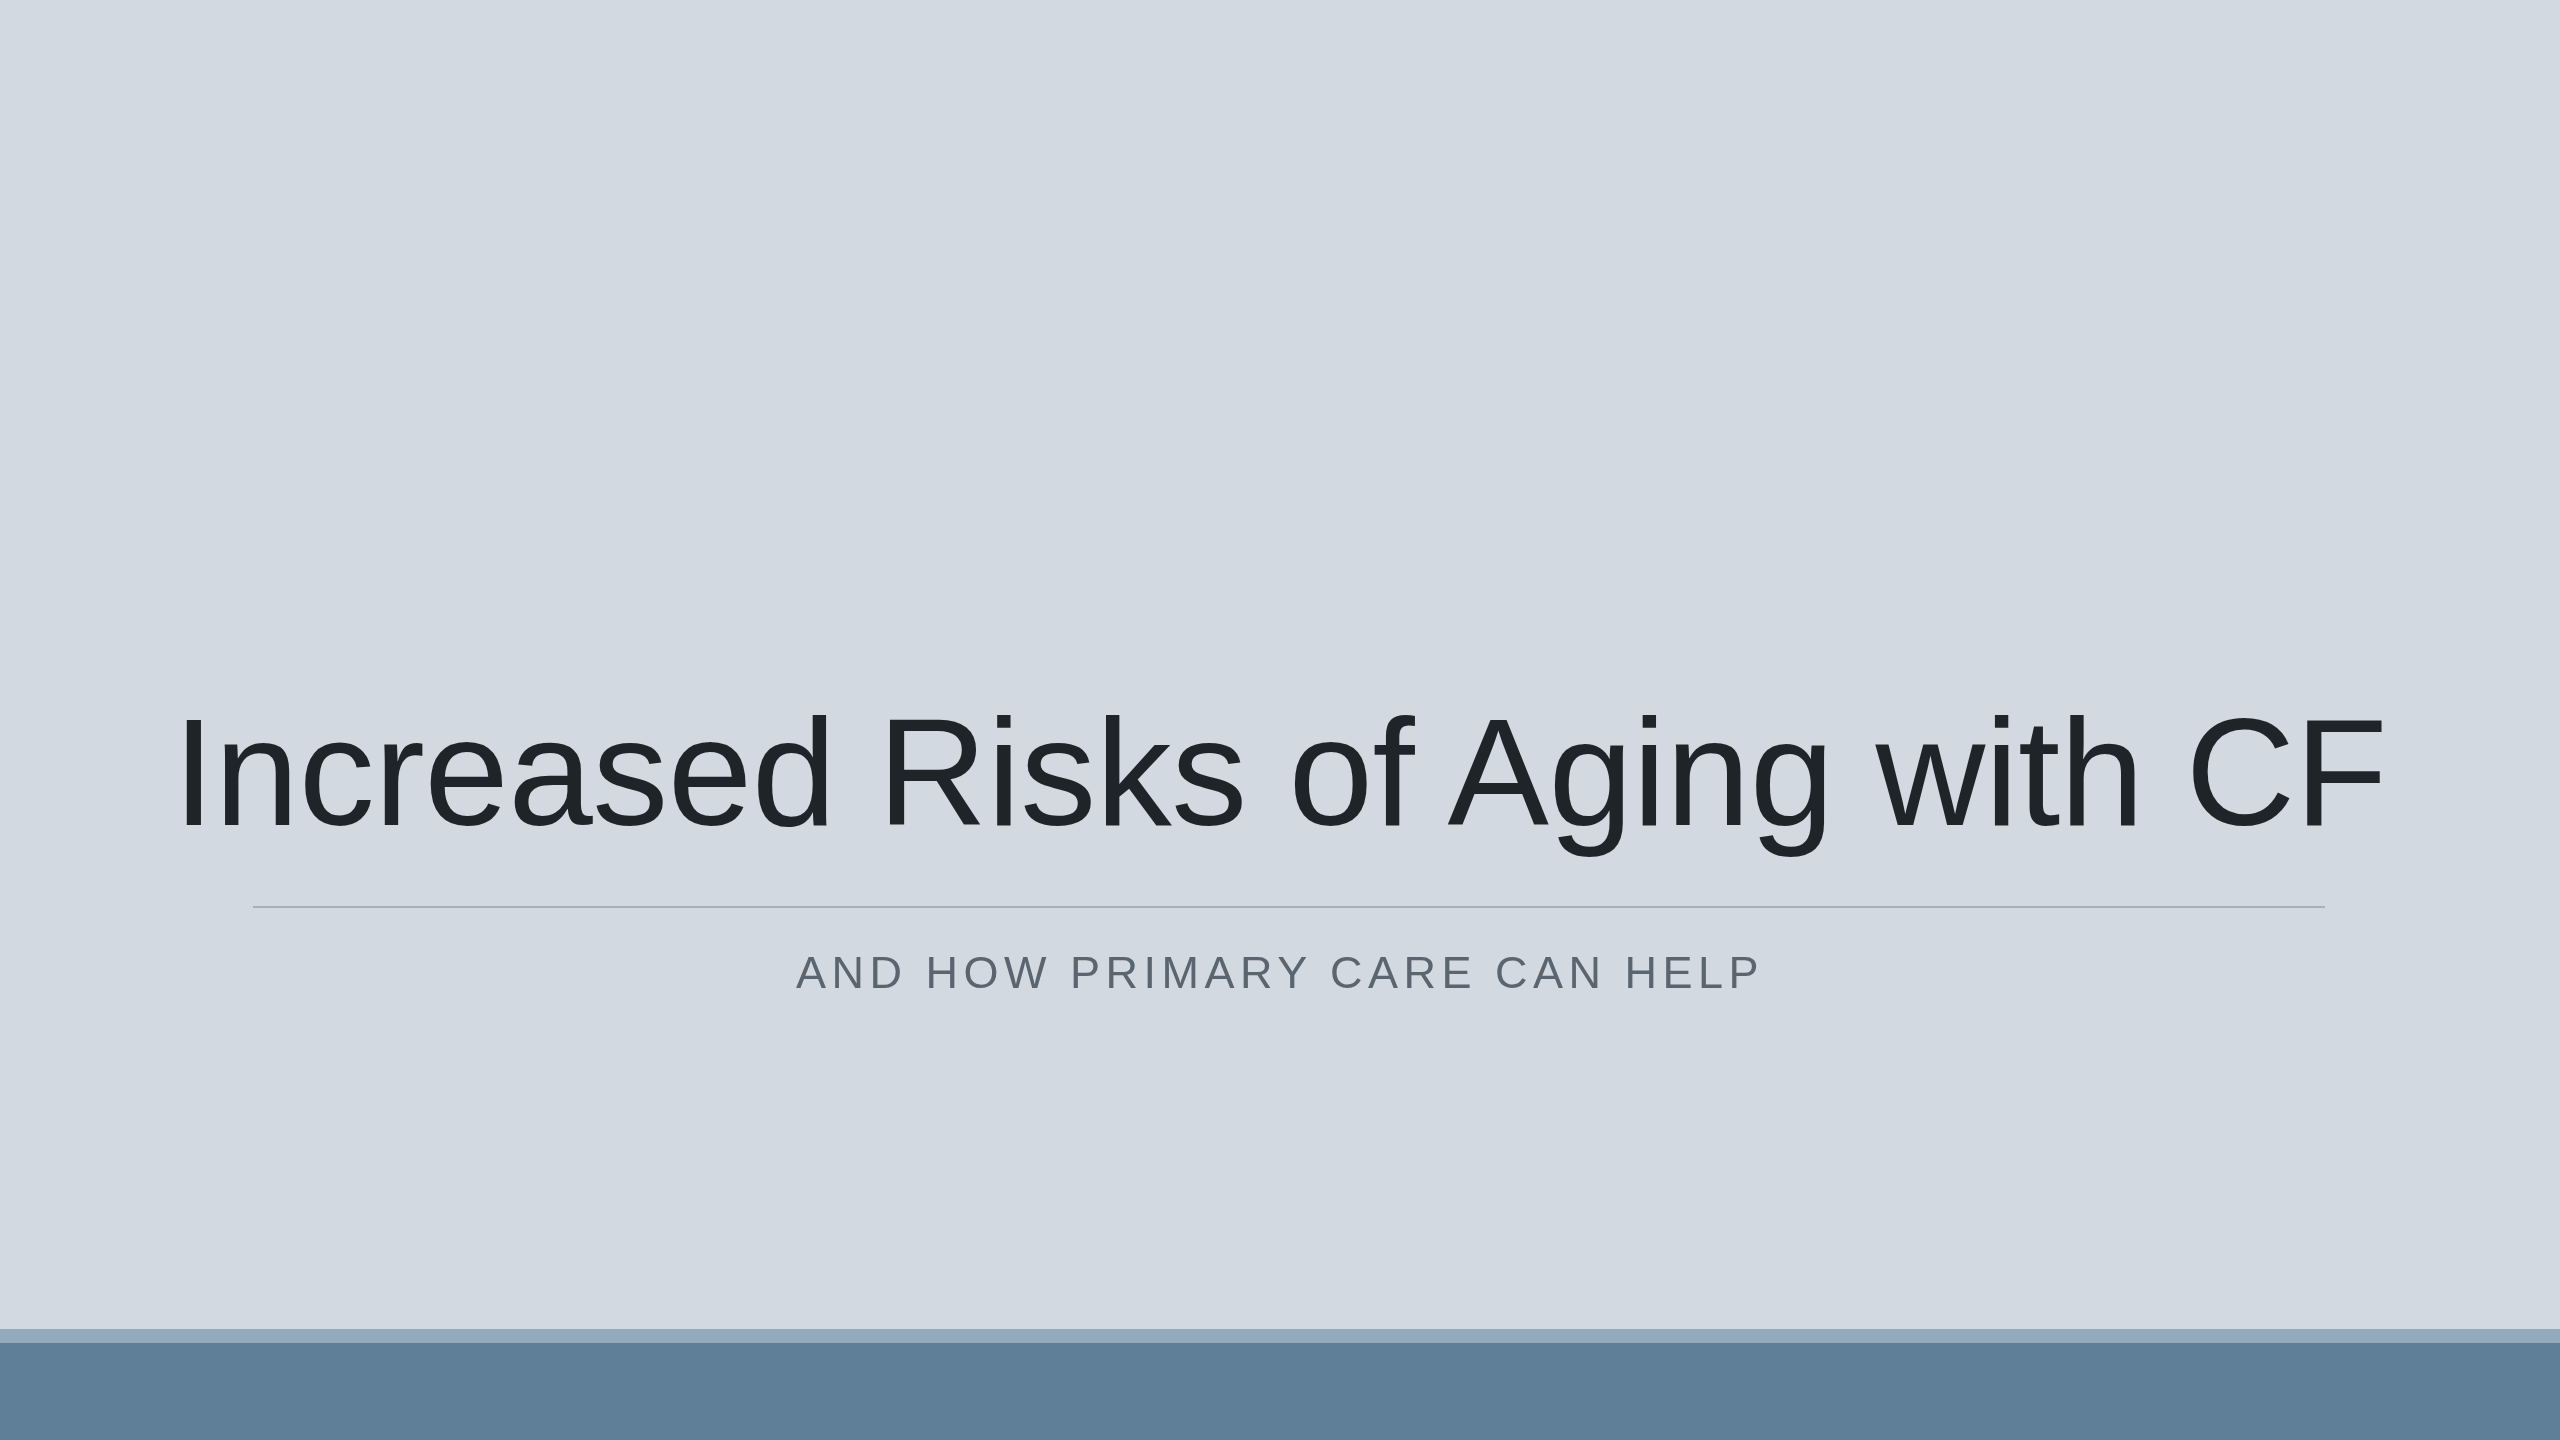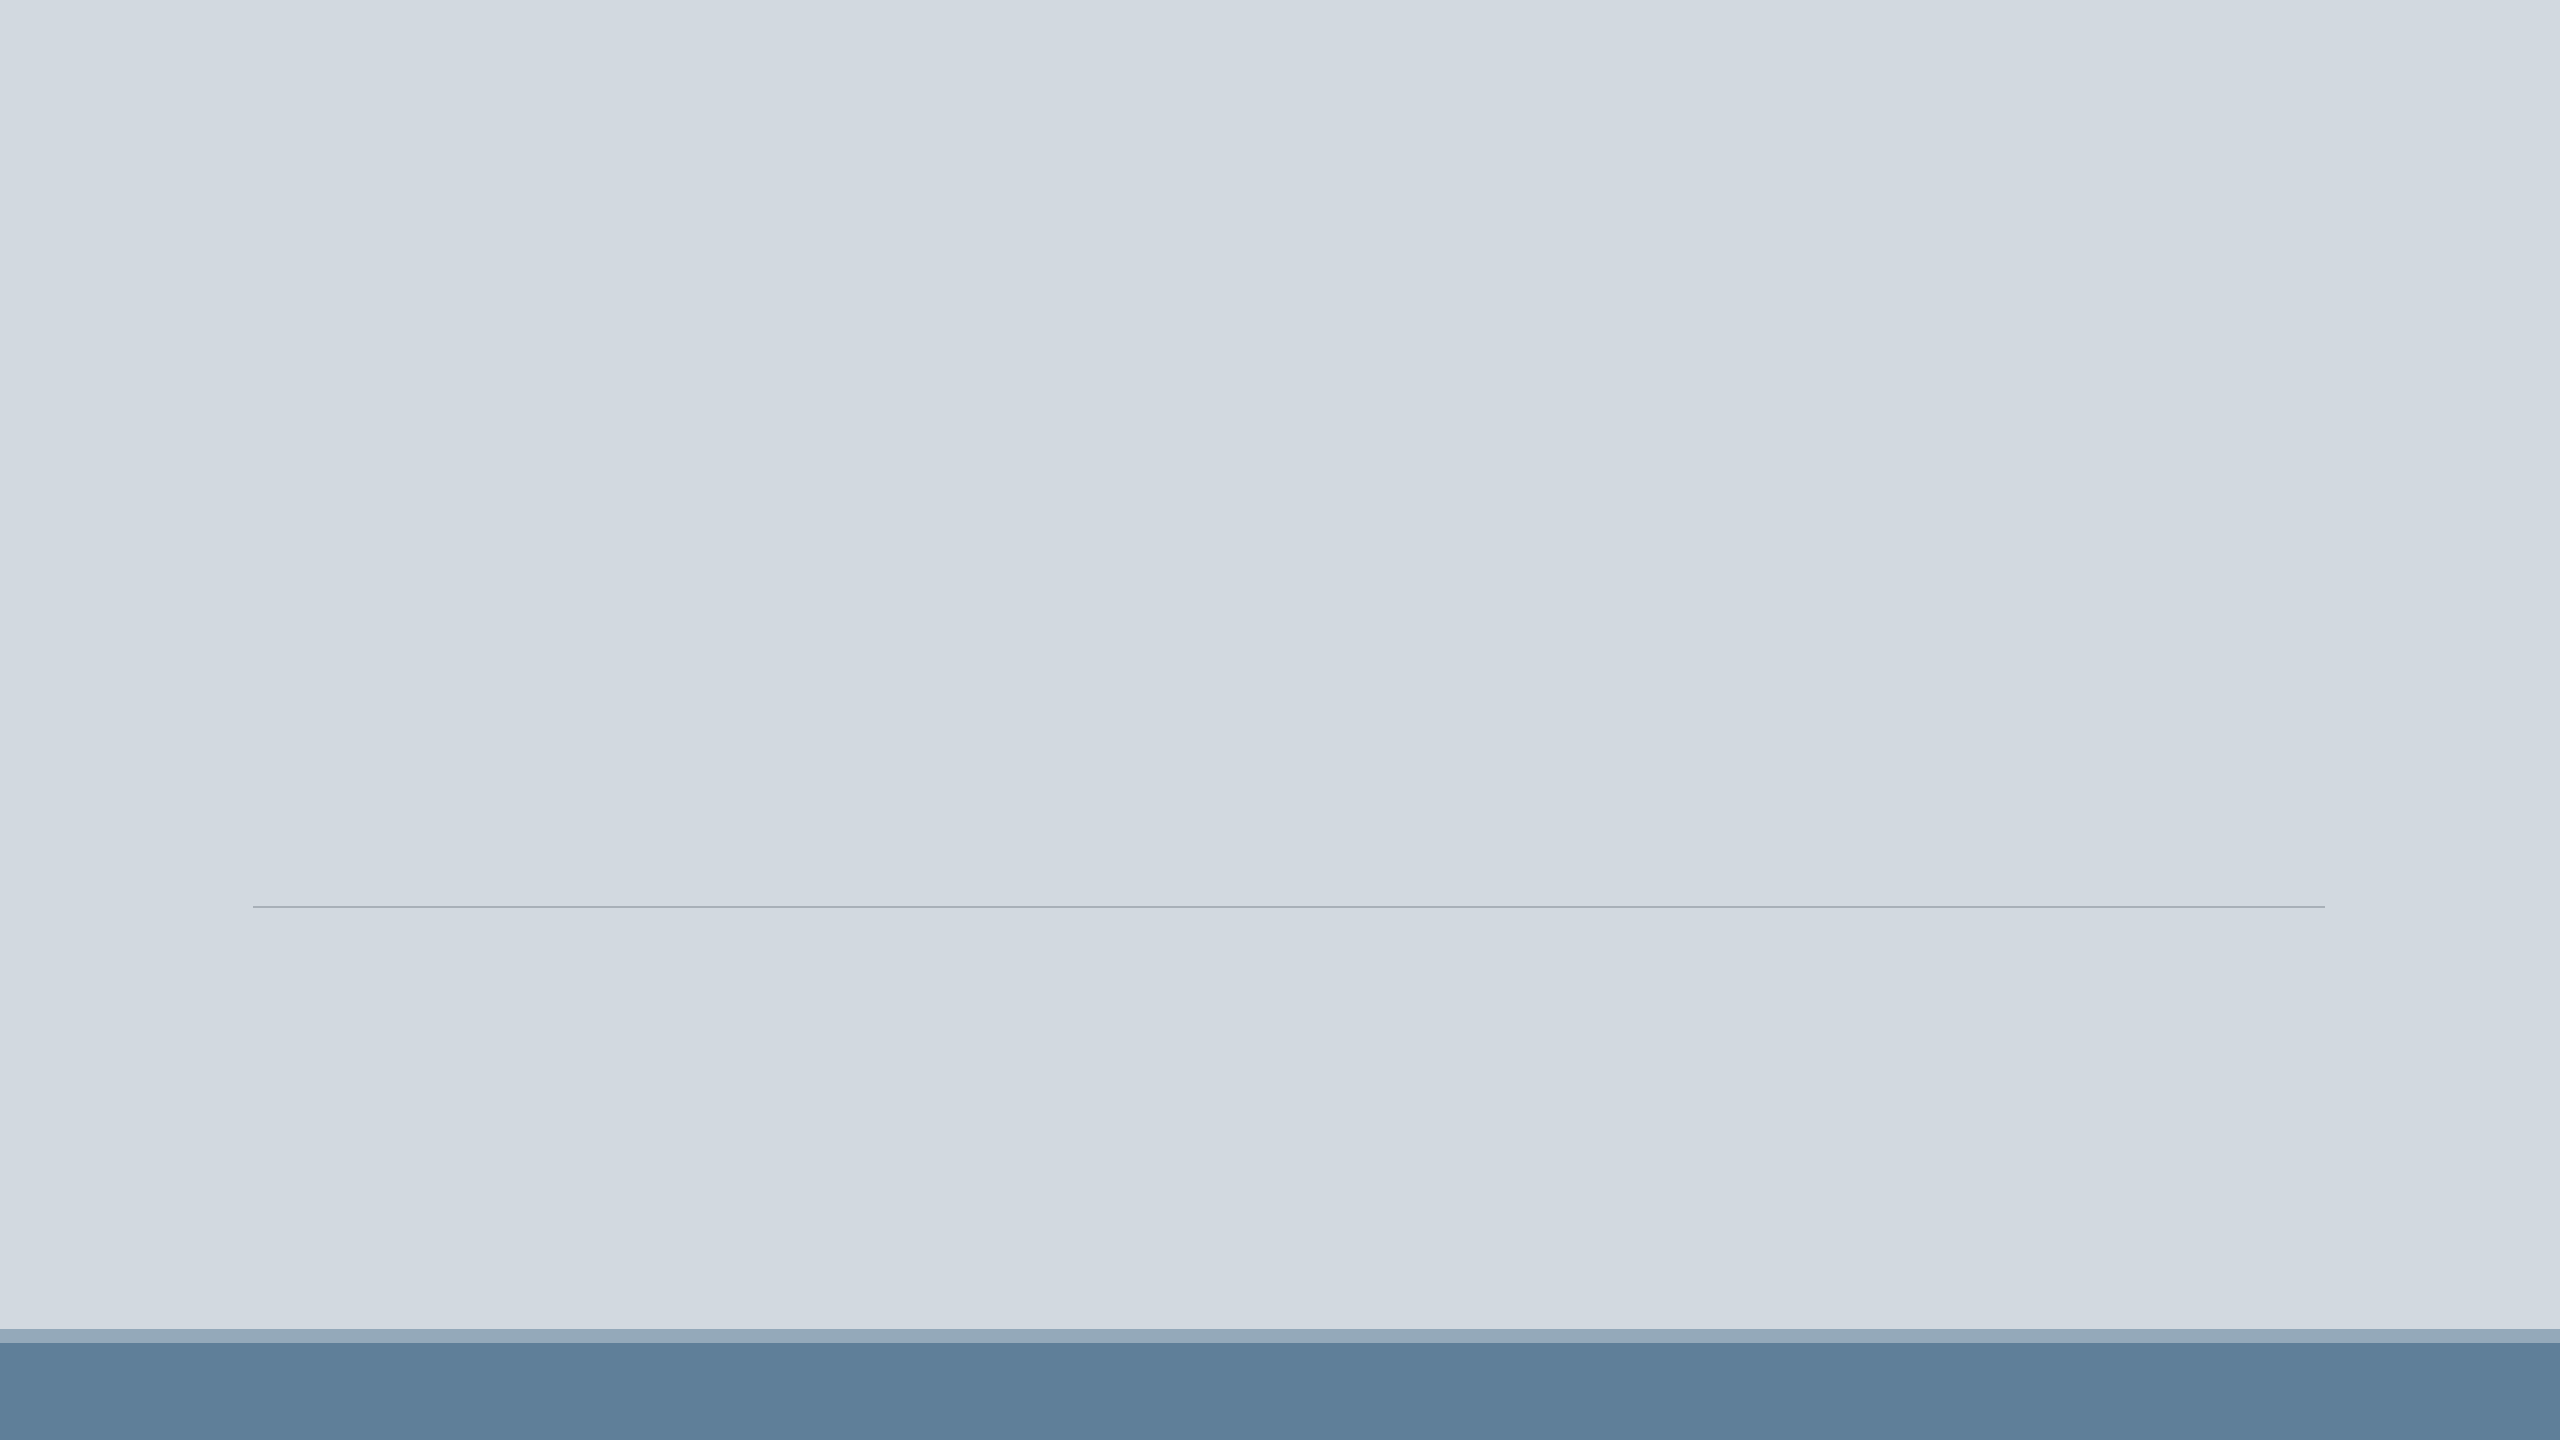--- a/index.html
+++ b/index.html
@@ -93,20 +93,26 @@
     width: 2560px;
     height: 97px;
     background: #5f7f99;
   }
 </style>
 </head>
 <body>
 
 <div id="slide">
 
+  <div id="title-block">
+    <h1 id="slide-title">Increased Risks of Aging with CF</h1>
+  </div>
 
   <hr id="title-divider">
 
+  <div id="subtitle-block">
+    <h2 id="slide-subtitle">AND HOW PRIMARY CARE CAN HELP</h2>
+  </div>
 
   <div id="accent-bar-light"></div>
   <div id="accent-bar-dark"></div>
 
 </div>
 
 </body></html>

